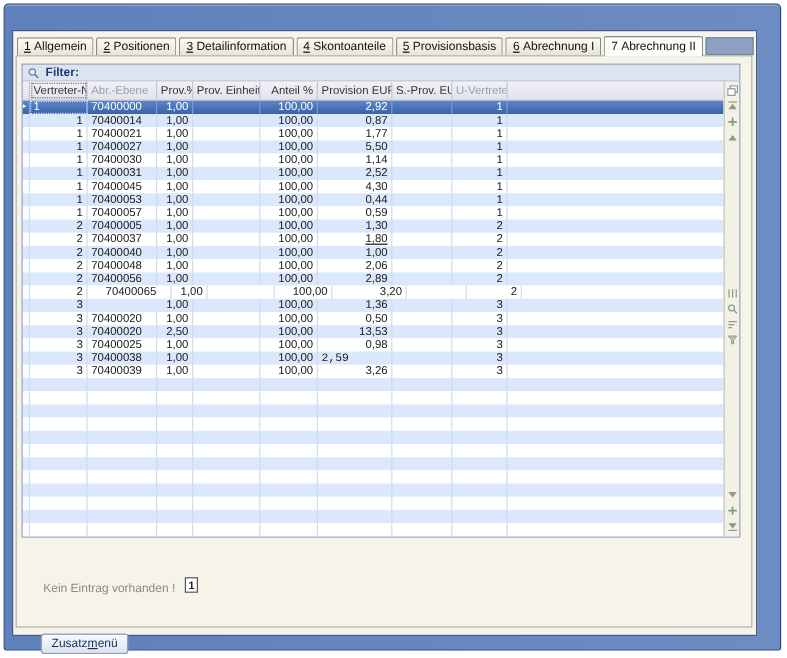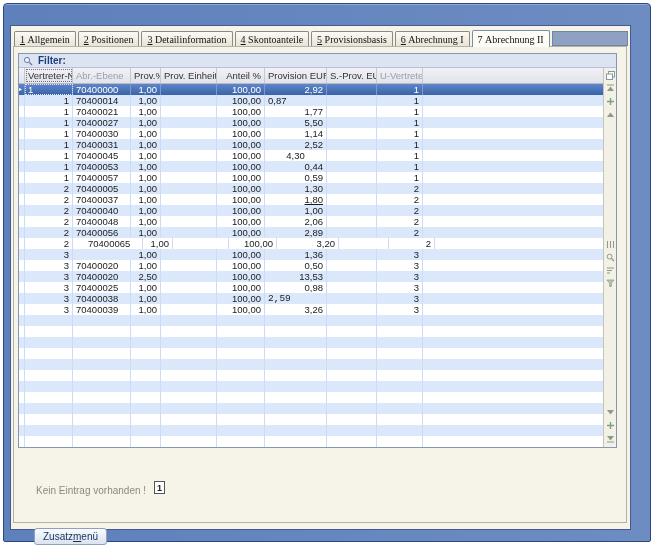--- a/index.html
+++ b/index.html
@@ -14,21 +14,21 @@
   .titlebar{height:18px;display:flex;align-items:center;justify-content:space-between;
             padding:0 8px 0 7px;border-radius:3px 3px 0 0;
             background:linear-gradient(180deg,#7a99cd 0%,#5d80bd 55%,#4a6fae 100%);}
   .title{color:#fff;font-weight:bold;font-size:11px;white-space:nowrap;}
   .close{color:#fff;font-weight:bold;font-size:11px;line-height:10px;padding:0 2px;cursor:default;}
 
   .content{position:absolute;left:6px;top:21px;right:19px;bottom:11px;
            background:#f6f3e9;border:1px solid #44598c;}
 
   .tabstrip{position:absolute;left:3px;top:2px;right:2px;height:18px;
-            display:flex;align-items:flex-end;font-family:Liberation Serif, serif;}
+            display:flex;align-items:flex-end;}
   .tab{background:linear-gradient(#fcfaf4,#e7e3d6);border:1px solid #8a8a84;border-bottom:none;
        padding:2px 5px 2px;margin-right:2px;font-size:10px;color:#111;
        border-radius:2px 2px 0 0;white-space:nowrap;height:15px;line-height:11px;}
   .tab .num{text-decoration:underline;}
   .tab.active{background:#fdfcf6;border-color:#7d8da8;height:17px;padding-top:3px;
               position:relative;z-index:2;margin-bottom:-1px;}
   .tab.active .num{text-decoration:none;}
   .tabfill{flex:1;height:15px;background:#8fa1c3;border:1px solid #72849f;align-self:flex-end;margin-bottom:0;}
 
   .page{position:absolute;left:2px;top:20px;right:3px;bottom:6px;
@@ -128,21 +128,21 @@
                   <div class="cell" style="width: 46px; text-align: right;">1</div>
                   <div class="cell fill"></div>
                 </div>
                 <div class="row alt">
                   <div class="cell marker"></div>
                   <div class="cell" style="width: 48px; text-align: right;">1</div>
                   <div class="cell" style="width: 58px; text-align: left;">70400014</div>
                   <div class="cell" style="width: 30px; text-align: right;">1,00</div>
                   <div class="cell" style="width: 56px; text-align: left;"></div>
                   <div class="cell" style="width: 48px; text-align: right;">100,00</div>
-                  <div class="cell" style="width: 62px; ">0,87</div>
+                  <div class="cell" style="width: 62px; text-align: right;">0,87</div>
                   <div class="cell" style="width: 50px; text-align: left;"></div>
                   <div class="cell" style="width: 46px; text-align: right;">1</div>
                   <div class="cell fill"></div>
                 </div>
                 <div class="row plain">
                   <div class="cell marker"></div>
                   <div class="cell" style="width: 48px; text-align: right;">1</div>
                   <div class="cell" style="width: 58px; text-align: left;">70400021</div>
                   <div class="cell" style="width: 30px; text-align: right;">1,00</div>
                   <div class="cell" style="width: 56px; text-align: left;"></div>
@@ -188,21 +188,21 @@
                   <div class="cell" style="width: 46px; text-align: right;">1</div>
                   <div class="cell fill"></div>
                 </div>
                 <div class="row plain">
                   <div class="cell marker"></div>
                   <div class="cell" style="width: 48px; text-align: right;">1</div>
                   <div class="cell" style="width: 58px; text-align: left;">70400045</div>
                   <div class="cell" style="width: 30px; text-align: right;">1,00</div>
                   <div class="cell" style="width: 56px; text-align: left;"></div>
                   <div class="cell" style="width: 48px; text-align: right;">100,00</div>
-                  <div class="cell" style="width: 62px; text-align: center;">4,30</div>
+                  <div class="cell" style="width: 62px; text-align: right;">4,30</div>
                   <div class="cell" style="width: 50px; text-align: left;"></div>
                   <div class="cell" style="width: 46px; text-align: right;">1</div>
                   <div class="cell fill"></div>
                 </div>
                 <div class="row alt">
                   <div class="cell marker"></div>
                   <div class="cell" style="width: 48px; text-align: right;">1</div>
                   <div class="cell" style="width: 58px; text-align: left;">70400053</div>
                   <div class="cell" style="width: 30px; text-align: right;">1,00</div>
                   <div class="cell" style="width: 56px; text-align: left;"></div>

